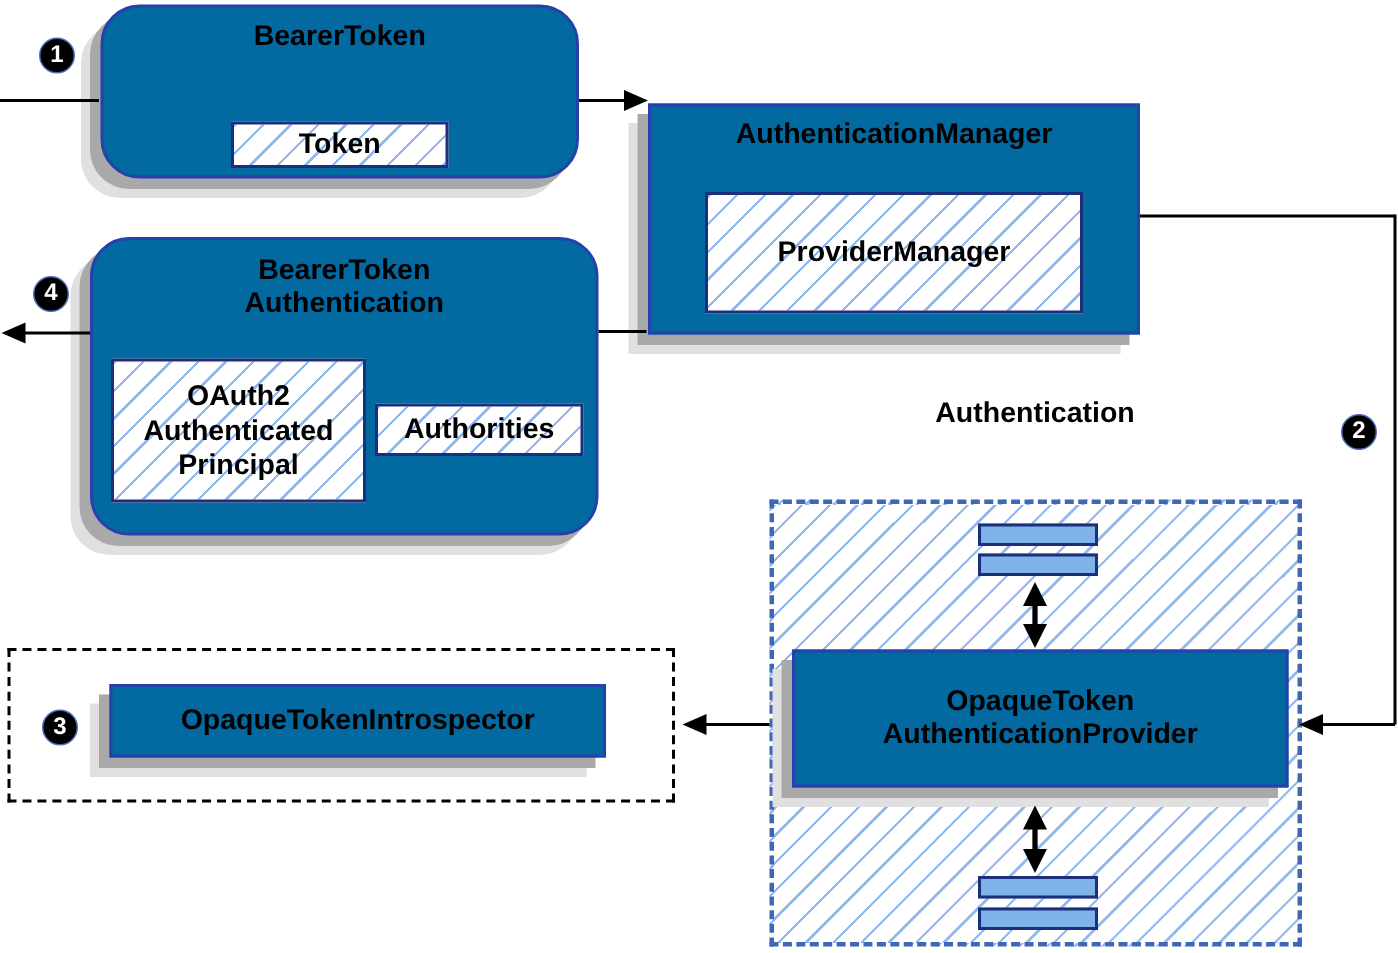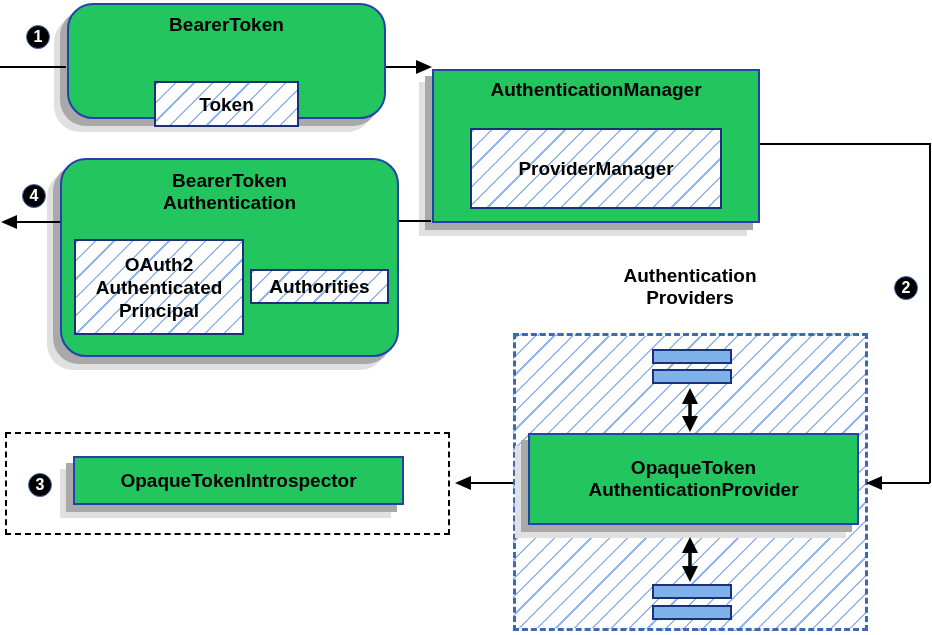--- a/index.html
+++ b/index.html
@@ -2,21 +2,21 @@
 <html><head>
 <meta charset="utf-8">
 <style>
   html,body{margin:0;padding:0;background:#ffffff;}
   body{font-family:"Liberation Sans", sans-serif;}
   #canvas{position:relative;width:932px;height:635px;background:#ffffff;overflow:hidden;}
 
   
   .node{
     position:absolute;box-sizing:border-box;
-    background:#22c55e;border:2px solid #2441AC;
+    background:#0369a1;border:2px solid #2441AC;
     box-shadow:-7px 7px 0 #a9a9a9, -13px 13px 0 #e0e0e0;
     z-index:3;color:#000;
   }
   .rounded{border-radius:26px;}
   .node .title{
     text-align:center;font-weight:bold;font-size:19px;line-height:22px;color:#000;
   }
 
   
   .hatch-bg{
@@ -75,21 +75,21 @@
 
   <div class="badge" style="left:26px;top:25px;">1</div>
   <div class="badge" style="left:894px;top:276px;">2</div>
   <div class="badge" style="left:28px;top:473px;">3</div>
   <div class="badge" style="left:22px;top:184px;">4</div>
 
   <div class="node rounded" style="left:67px;top:3px;width:319px;height:116px;">
     <div class="title" style="padding-top:9px;">
       <div>BearerToken</div>
     </div>
-    <div class="inner hatch-bg" style="left:85px;top:76px;width:145px;height:46px;">
+    <div class="inner hatch-bg" style="left:85px;top:76px;width:145px;height:31px;">
       <div>Token</div>
     </div>
   </div>
 
   <div class="node" style="left:432px;top:69px;width:328px;height:154px;">
     <div class="title" style="padding-top:8px;">AuthenticationManager</div>
     <div class="inner hatch-bg" style="left:36px;top:57px;width:252px;height:81px;">
       <div>ProviderManager</div>
     </div>
   </div>
@@ -104,21 +104,20 @@
       <div>Authenticated</div>
       <div>Principal</div>
     </div>
     <div class="inner hatch-bg" style="left:188px;top:109px;width:139px;height:35px;">
       <div>Authorities</div>
     </div>
   </div>
 
   <div class="free-label">
     <div>Authentication</div>
-    <div>Providers</div>
   </div>
 
   <div class="providers-container hatch-bg"></div>
 
   <div class="bar" style="left:652px;top:349px;"></div>
   <div class="bar" style="left:652px;top:369px;"></div>
   <div class="bar" style="left:652px;top:584px;"></div>
   <div class="bar" style="left:652px;top:605px;"></div>
 
   <div class="node" style="left:528px;top:433px;width:331px;height:92px;display:flex;flex-direction:column;align-items:center;justify-content:center;">

